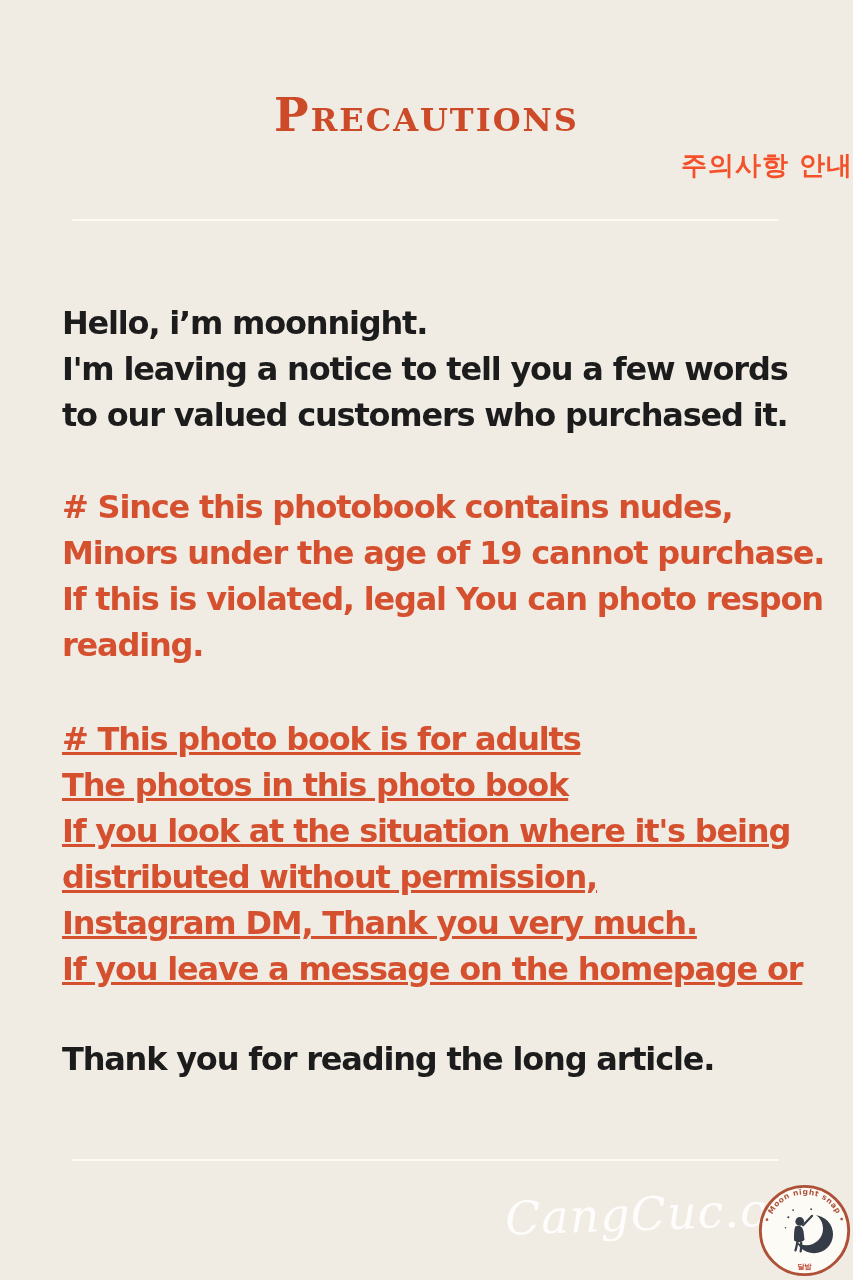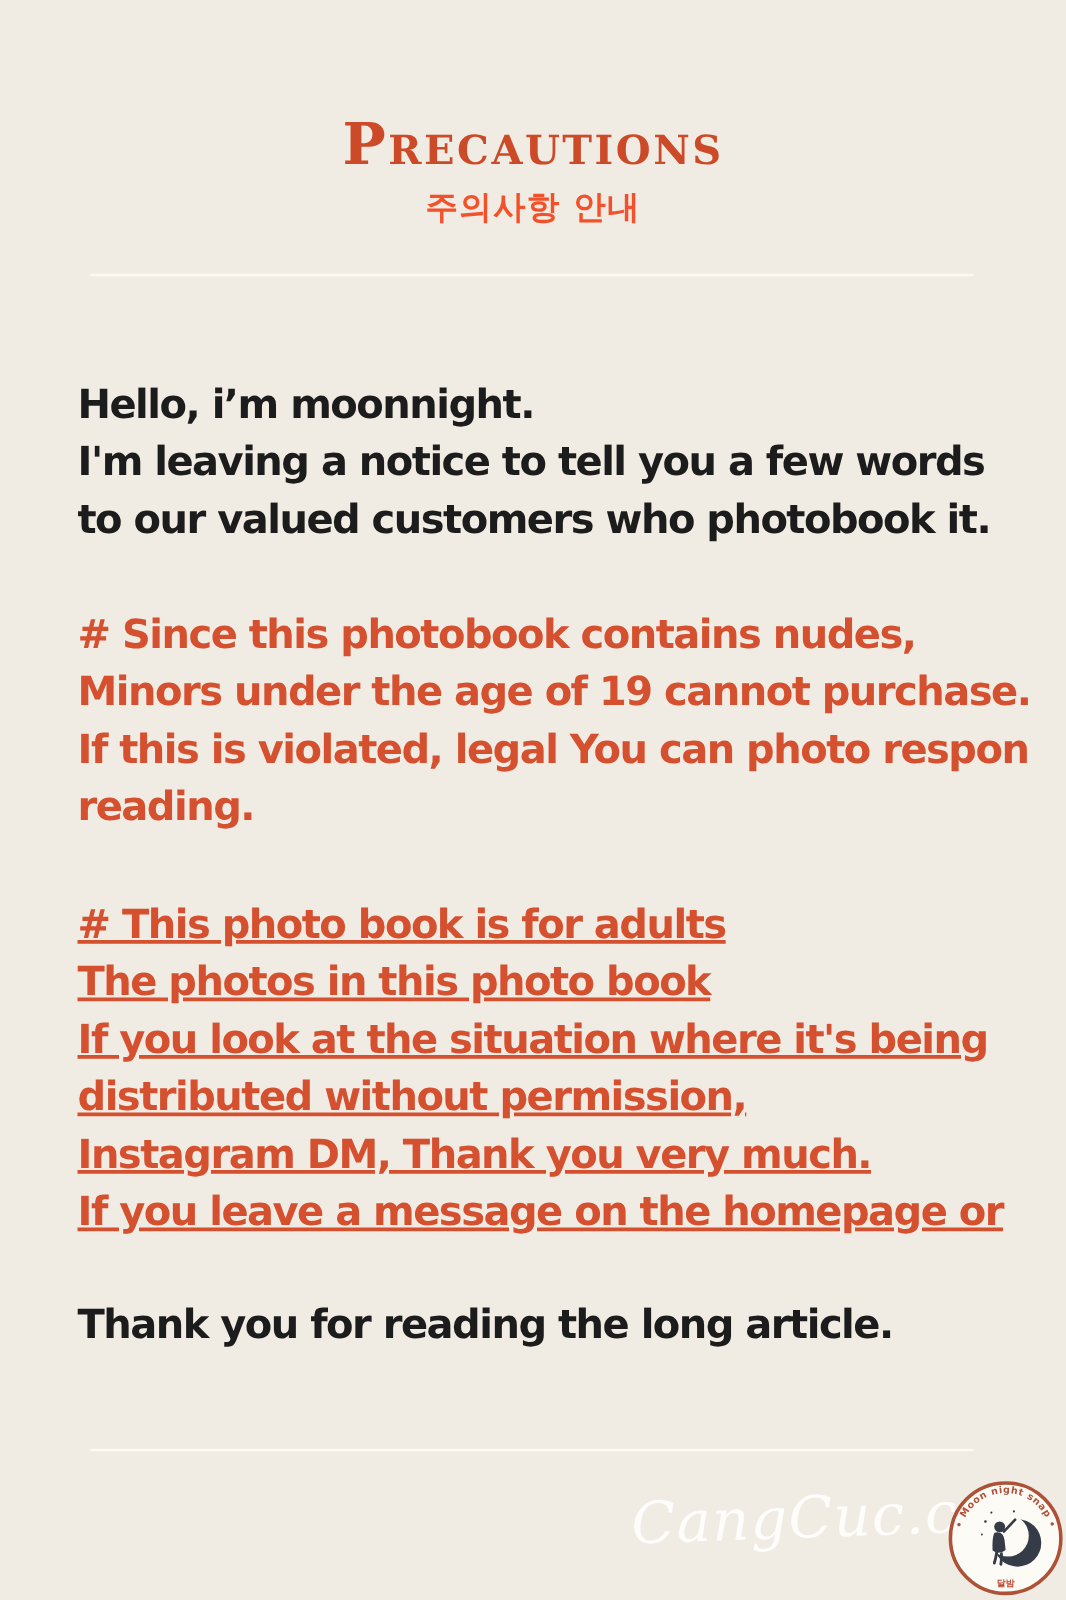--- a/index.html
+++ b/index.html
@@ -29,20 +29,21 @@
     letter-spacing: 2px;
     color: #cd4a28;
     line-height: 1.0;
   }
   .subtitle {
     margin-top: 10px;
     font-size: 26px;
     font-weight: 700;
     letter-spacing: 1px;
     color: #f4512a;
+    text-align: right;
   }
 
   
   .divider {
     position: absolute; left: 72px;
     width: 707px; height: 2px;
     background: #fcfaf4;
     border-radius: 1px;
   }
   .divider-top { top: 219px; }
@@ -94,21 +95,21 @@
     <div class="subtitle">주의사항 안내</div>
   </div>
 
   <div class="divider divider-top"></div>
 
   <div>
 
     <p class="para black para-intro">
       <span class="line">Hello, i’m moonnight.</span>
       <span class="line">I'm leaving a notice to tell you a few words</span>
-      <span class="line">to our valued customers who photobook it.</span>
+      <span class="line">to our valued customers who purchased it.</span>
     </p>
 
     <p class="para orange para-age">
       <span class="line"># Since this photobook contains nudes,</span>
       <span class="line">Minors under the age of 19 cannot purchase.</span>
       <span class="line">If this is violated, legal You can photo respon</span>
       <span class="line">reading.</span>
     </p>
 
     <p class="para orange para-adults">

